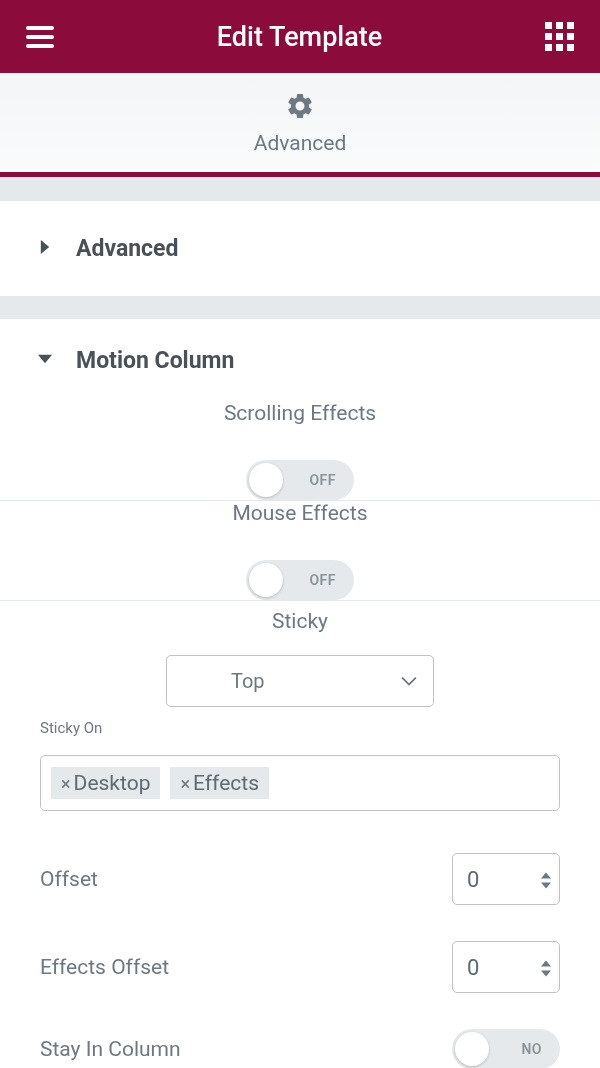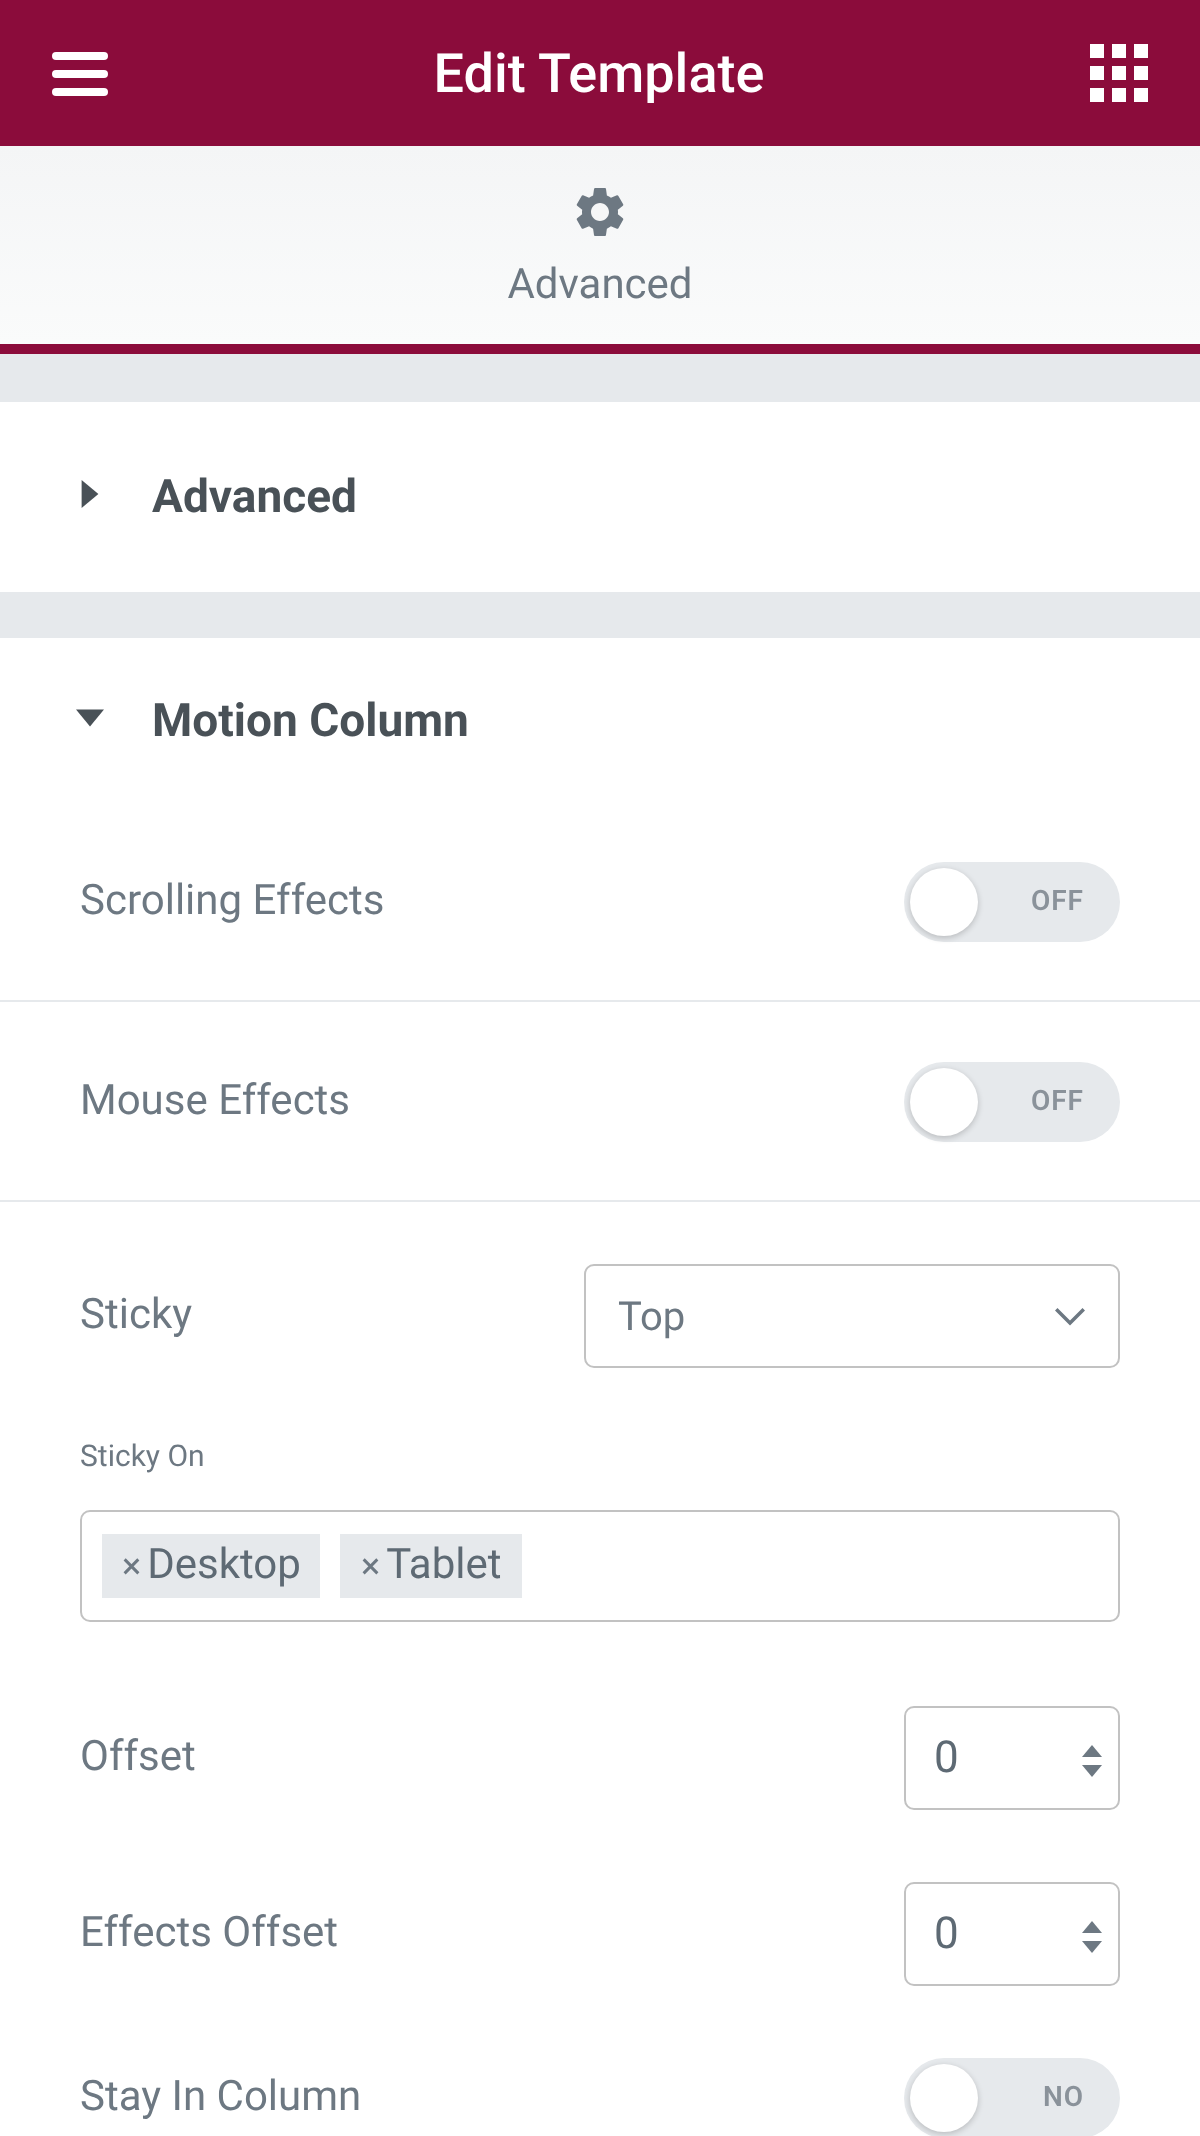--- a/index.html
+++ b/index.html
@@ -97,20 +97,21 @@
       font-weight: 700;
       color: #495157;
     }
     .control-row {
       display: flex;
       align-items: center;
       justify-content: space-between;
       padding: 0 40px;
       height: 100px;
       border-bottom: 1px solid #e6e9ec;
+      flex-direction: column;
     }
     .control-row.tall {
       height: 106px;
       border-bottom: none;
       padding-top: 8px;
     }
     .control-label {
       font-size: 21px;
       color: #6d7882;
     }
@@ -148,20 +149,21 @@
       border-radius: 5px;
       display: flex;
       align-items: center;
       padding: 0 16px;
       cursor: pointer;
       position: relative;
     }
     .select-val {
       font-size: 20px;
       color: #6d7882;
+      margin-left: 48px;
     }
     .select-caret {
       position: absolute;
       right: 16px;
     }
     .sticky-on-block {
       padding: 12px 40px 24px 40px;
     }
     .sticky-on-label {
       font-size: 15px;
@@ -309,21 +311,21 @@
 
 <div class="sticky-on-block">
   <div class="sticky-on-label">Sticky On</div>
   <div class="tag-input">
     <span class="tag">
       <span class="tag-x">×</span>
       <span>Desktop</span>
     </span>
     <span class="tag">
       <span class="tag-x">×</span>
-      <span>Tablet</span>
+      <span>Effects</span>
     </span>
   </div>
 </div>
 
 <div class="num-row">
   <div class="control-label">Offset</div>
   <div class="num-input">
     <span class="num-input-val">0</span>
     <div class="spinner">
       <span><svg width="10" height="7" viewBox="0 0 10 6">

